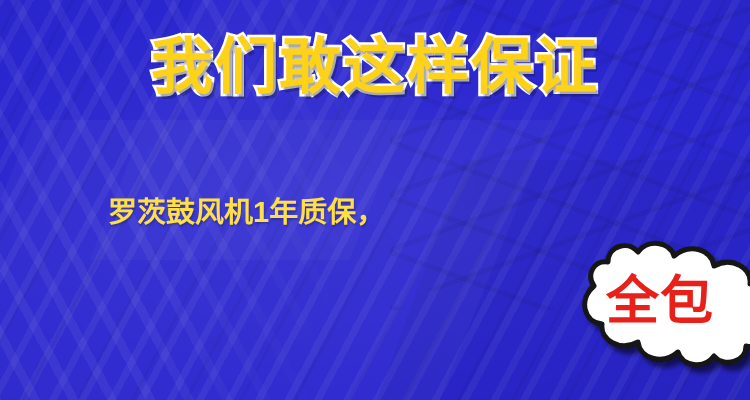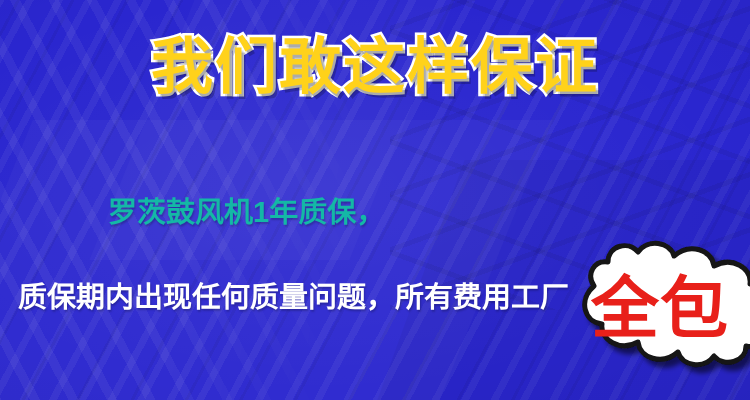--- a/index.html
+++ b/index.html
@@ -150,21 +150,21 @@
   }
 
   
   .line1 {
     position: absolute;
     left: 108px;
     top: 198px;
     font-size: 29px;
     line-height: 1;
     font-weight: bold;
-    color: #14b8a6;
+    color: #fde047;
     white-space: nowrap;
     text-shadow: 1px 2px 2px rgba(0,0,0,0.22);
   }
   .line2 {
     position: absolute;
     left: 18px;
     top: 283px;
     font-size: 29px;
     line-height: 1;
     font-weight: bold;
@@ -205,21 +205,21 @@
     left: 580px;
     top: 238px;
     width: 185px;
     height: 132px;
   }
   #burst-allinclusive .burst-text {
     left: 0;
     top: 36px;
     width: 160px;
     text-align: center;
-    font-size: 68px;
+    font-size: 53px;
     letter-spacing: 1px;
   }
 </style>
 </head>
 <body>
 
 <div id="banner">
 
   <div class="bg-base"></div>
   <div class="bg-stripes-a"></div>
@@ -229,21 +229,20 @@
   <div class="bg-wedge-3"></div>
   <div class="bg-chevrons-left"></div>
   <div class="bg-chevrons-right"></div>
   <div class="bg-chevrons-right2"></div>
   <div class="bg-vignette"></div>
 
   <div class="headline">我们敢这样保证</div>
 
   <div class="line1">罗茨鼓风机1年质保，</div>
 
-  <div class="line2">质保期内出现任何质量问题，所有费用工厂</div>
 
 
   <div class="burst" id="burst-allinclusive">
     <svg width="185" height="132" viewBox="0 0 185 132" aria-hidden="true">
       <defs>
         <filter id="bshadow2" x="-25%" y="-25%" width="165%" height="170%">
           <feDropShadow dx="5" dy="6" stdDeviation="2.5" flood-color="#000000" flood-opacity="0.55"></feDropShadow>
         </filter>
       </defs>
       <path filter="url(#bshadow2)" fill="#ffffff" stroke="#141414" stroke-width="5" stroke-linejoin="round" d="M 14,48

